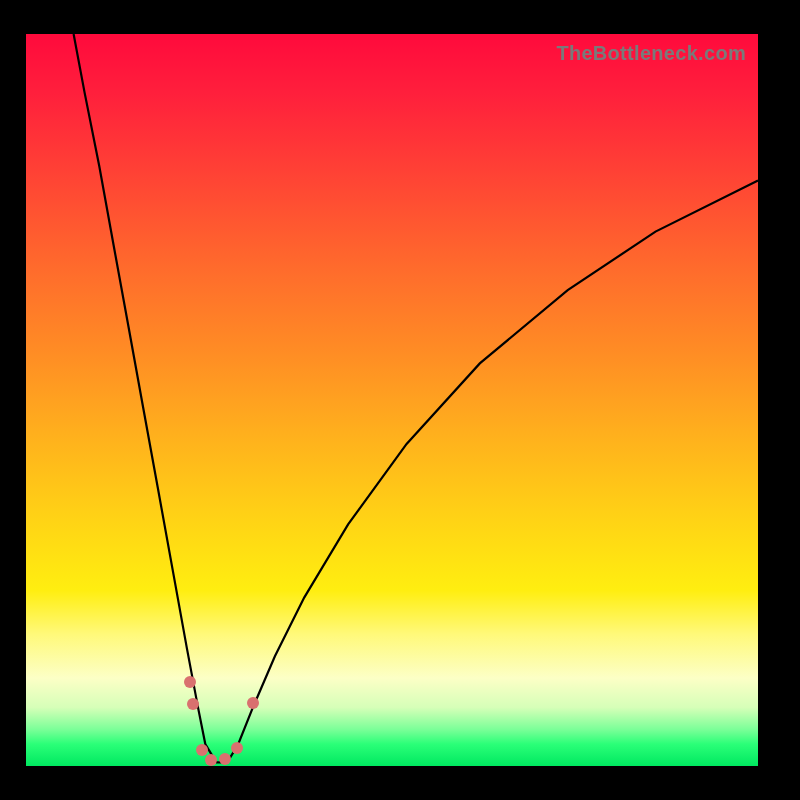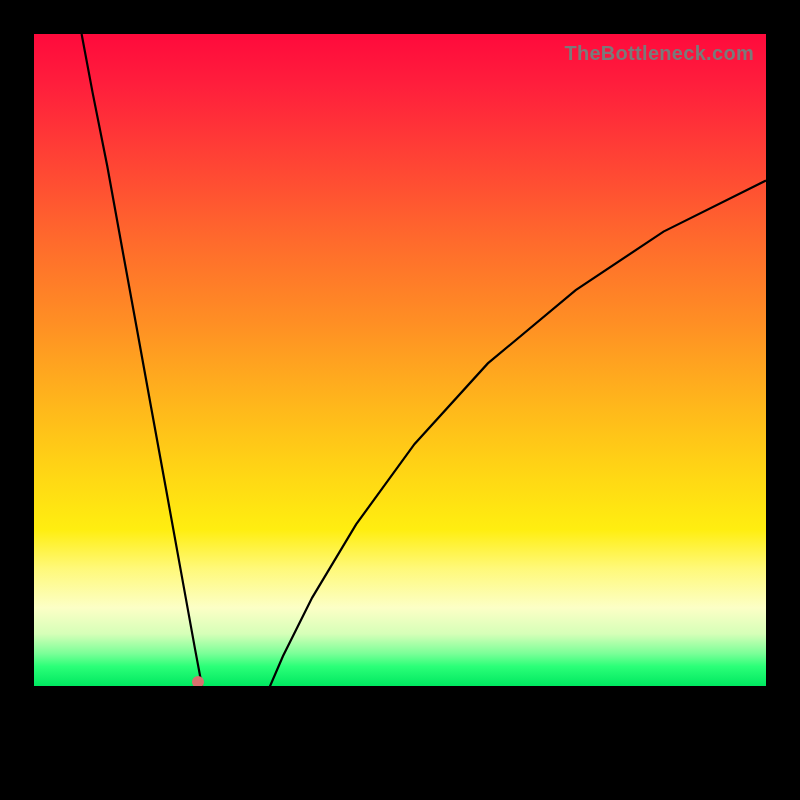--- a/index.html
+++ b/index.html
@@ -1,17 +1,17 @@
 <!DOCTYPE html>
 <html><head>
 <meta charset="utf-8">
 <style>
   html,body{margin:0;padding:0;width:800px;height:800px;background:#000;overflow:hidden;font-family:Arial,Helvetica,sans-serif}
   .stage{position:relative;width:800px;height:800px;background:#000}
-  .plot{position:absolute;left:34px;top:34px;width:732px;height:652px;overflow:hidden}
+  .plot{position:absolute;left:26px;top:34px;width:732px;height:732px;overflow:hidden}
   .grad{position:absolute;inset:0;background:linear-gradient(to bottom,
       #ff0a3c 0%,
       #ff1f3c 8%,
       #ff4534 20%,
       #ff6b2c 32%,
       #ff8e24 44%,
       #ffb41c 56%,
       #ffd814 68%,
       #ffee10 76%,
       #fff97a 82%,

